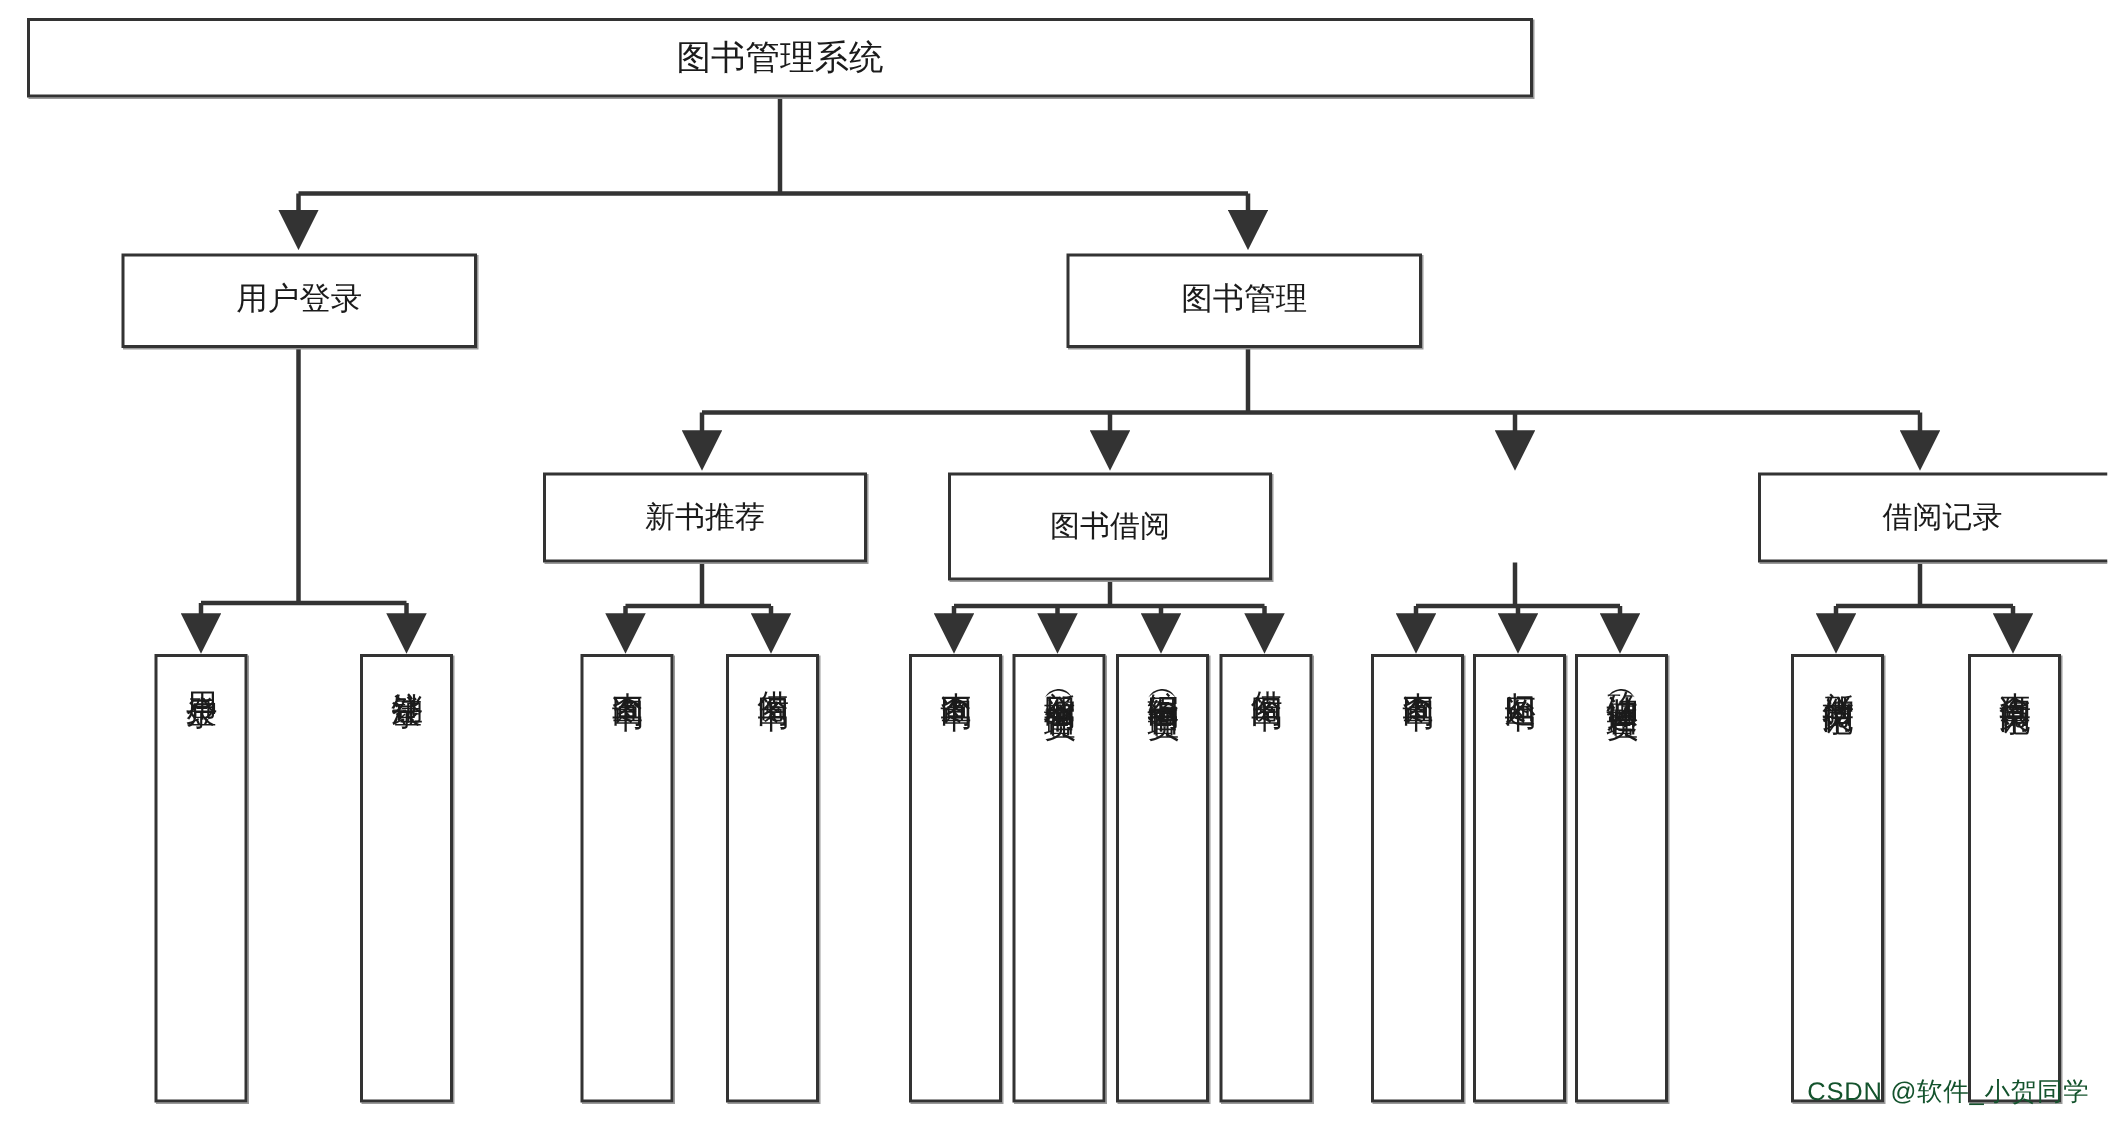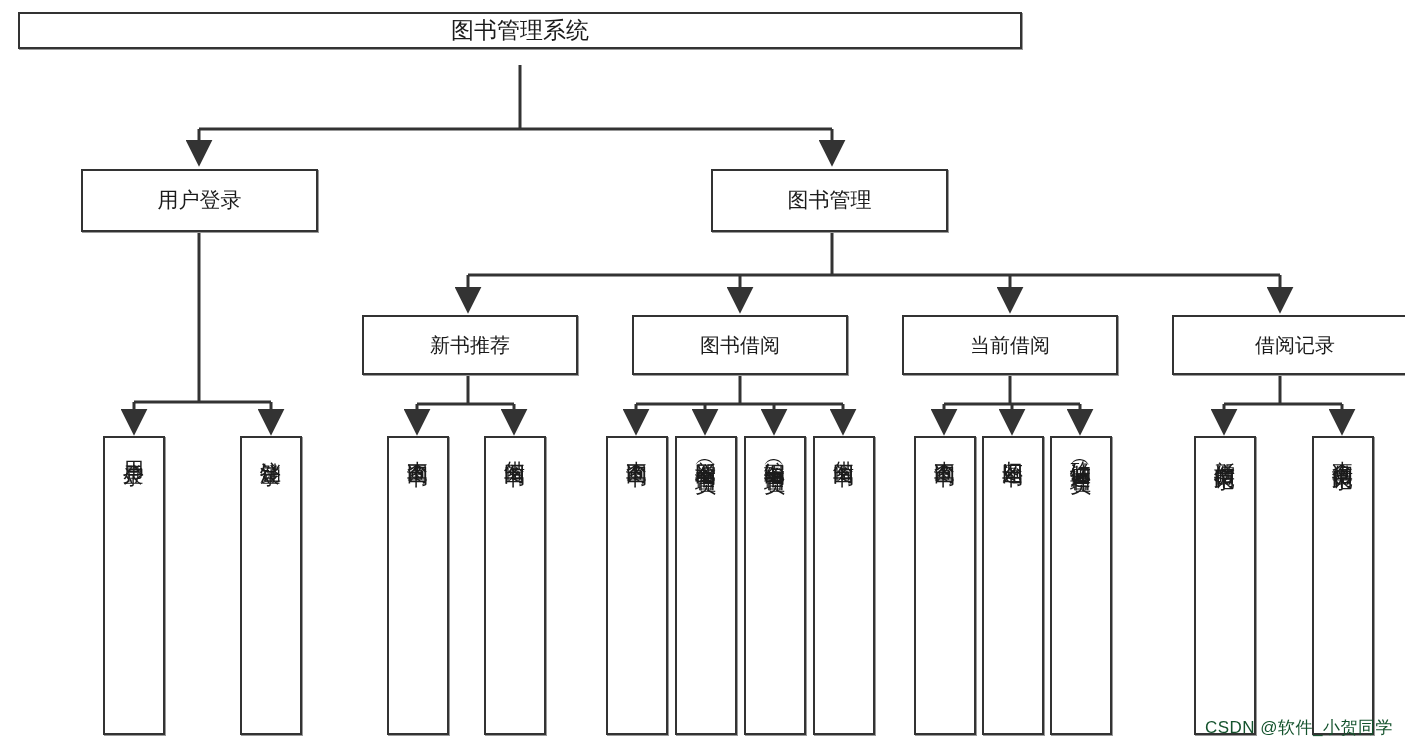--- a/index.html
+++ b/index.html
@@ -114,39 +114,36 @@
       <path d="M 1012 404 L 1012 429" marker-end="url(#arrow)"></path>
       <path d="M 1080 404 L 1080 429" marker-end="url(#arrow)"></path>
 
       <path d="M 1280 375 L 1280 404"></path>
       <path d="M 1224 404 L 1342 404"></path>
       <path d="M 1224 404 L 1224 429" marker-end="url(#arrow)"></path>
       <path d="M 1342 404 L 1342 429" marker-end="url(#arrow)"></path>
     </g>
   </svg>
 
-  <div class="node root" style="left:18px; top:12px; width:1004px; height:37px;">
+  <div class="node root" style="left:18px; top:12px; width:1004px; height:53px;">
     <span class="label">图书管理系统</span>
   </div>
 
   <div class="node level1" style="left:81px; top:169px; width:237px; height:63px;">
     <span class="label">用户登录</span>
   </div>
   <div class="node level2" style="left:362px; top:315px; width:216px; height:60px;">
     <span class="label">新书推荐</span>
   </div>
 
   <div class="node level1" style="left:711px; top:169px; width:237px; height:63px;">
     <span class="label">图书管理</span>
   </div>
-  <div class="node level2" style="left:632px; top:315px; width:216px; height:60px;">
+  <div class="node level2" style="left:632px; top:315px; width:216px; height:72px;">
     <span class="label">图书借阅</span>
-  </div>
-  <div class="node level2" style="left:902px; top:315px; width:216px; height:60px;">
-    <span class="label">当前借阅</span>
   </div>
   <div class="node level2" style="left:1172px; top:315px; width:246px; height:60px;">
     <span class="label">借阅记录</span>
   </div>
 
   <div class="node leaf" style="left:103px; top:436px; width:62px; height:299px;">
     <span class="label">用户登录</span>
   </div>
   <div class="node leaf" style="left:240px; top:436px; width:62px; height:299px;">
     <span class="label">注销登录</span>

